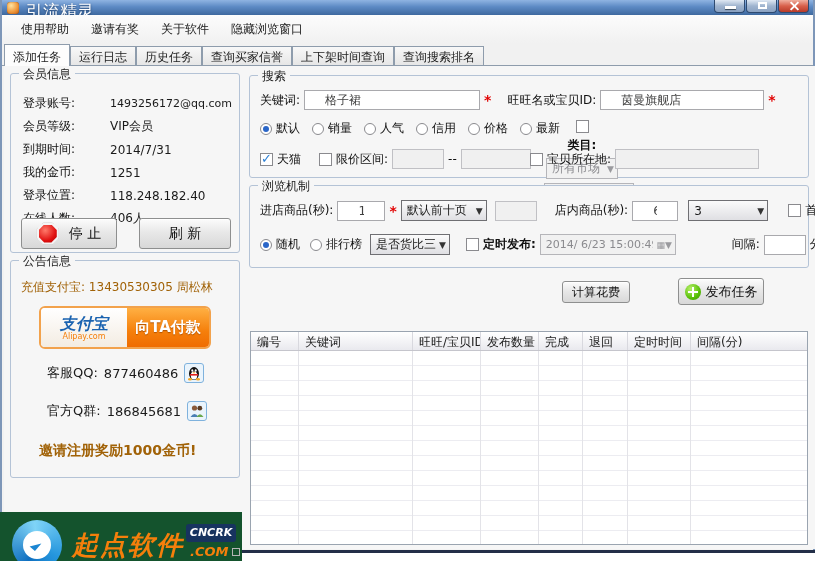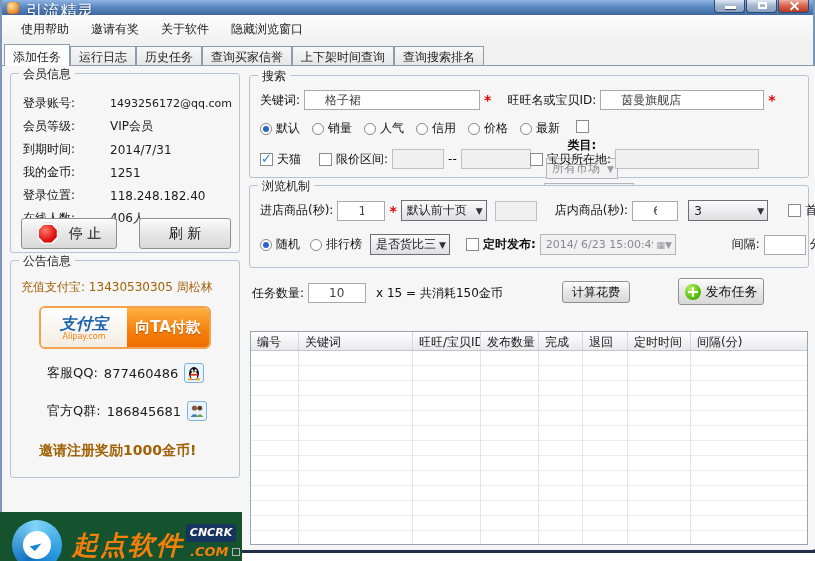--- a/index.html
+++ b/index.html
@@ -352,25 +352,20 @@
         <span class="dd dis" style="width:136px;">
             <span class="val" style="font-size:11px;">2014/ 6/23 15:00:49</span>
             <span class="arr">▦▼</span>
           </span>
         <span class="lbl" style="margin-left:52px;">间隔:</span>
         <input class="txt" style="width: 24px;" value="0">
         <span class="lbl">分钟</span>
       </div>
     </div>
 
-    <div class="ctl-row" style="left:250px;top:283px;">
-      <span class="lbl">任务数量:</span>
-      <input class="txt" style="width: 58px;" value="10">
-      <span class="lbl" style="margin-left:6px;">x 15 = 共消耗150金币</span>
-    </div>
     <div class="btn" style="position:absolute;left:560px;top:281px;width:68px;height:22px;">
       <span>计算花费</span>
     </div>
     <div class="btn" style="position:absolute;left:676px;top:278px;width:86px;height:27px;font-size:13px;">
       <span class="plus-ico"></span>
       <span>发布任务</span>
     </div>
 
     <div id="task-table">
       <div class="thead">

